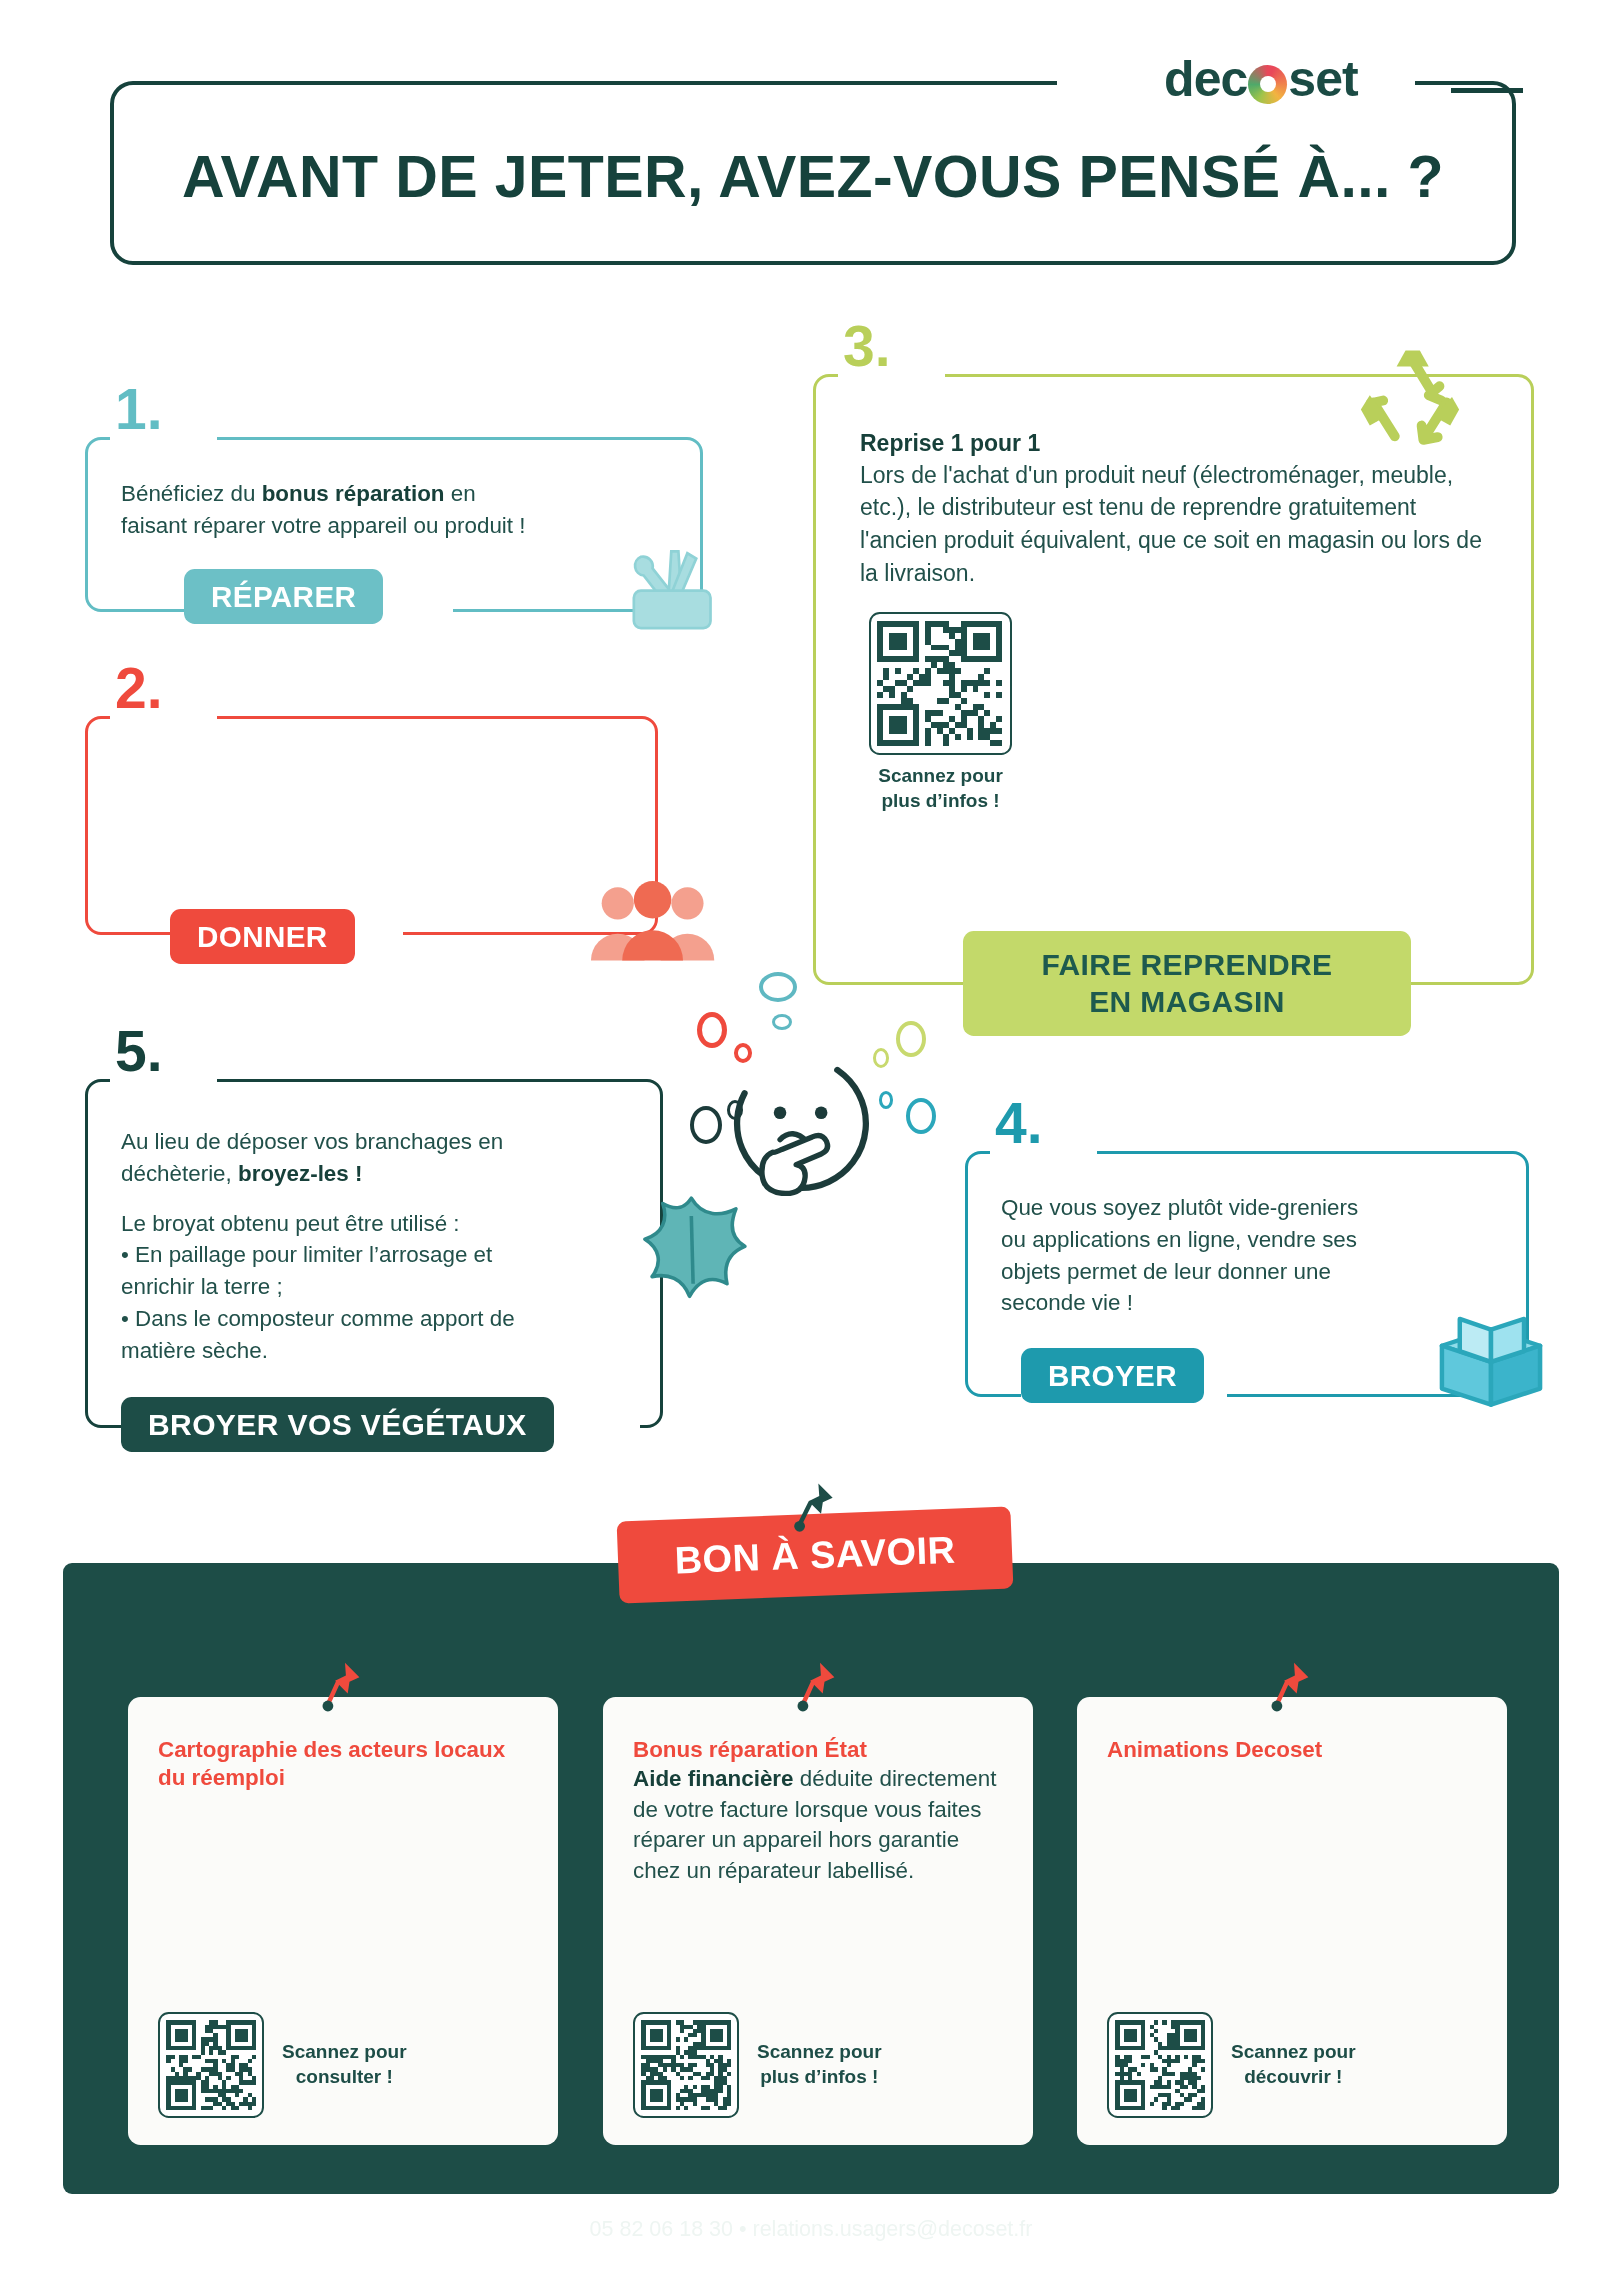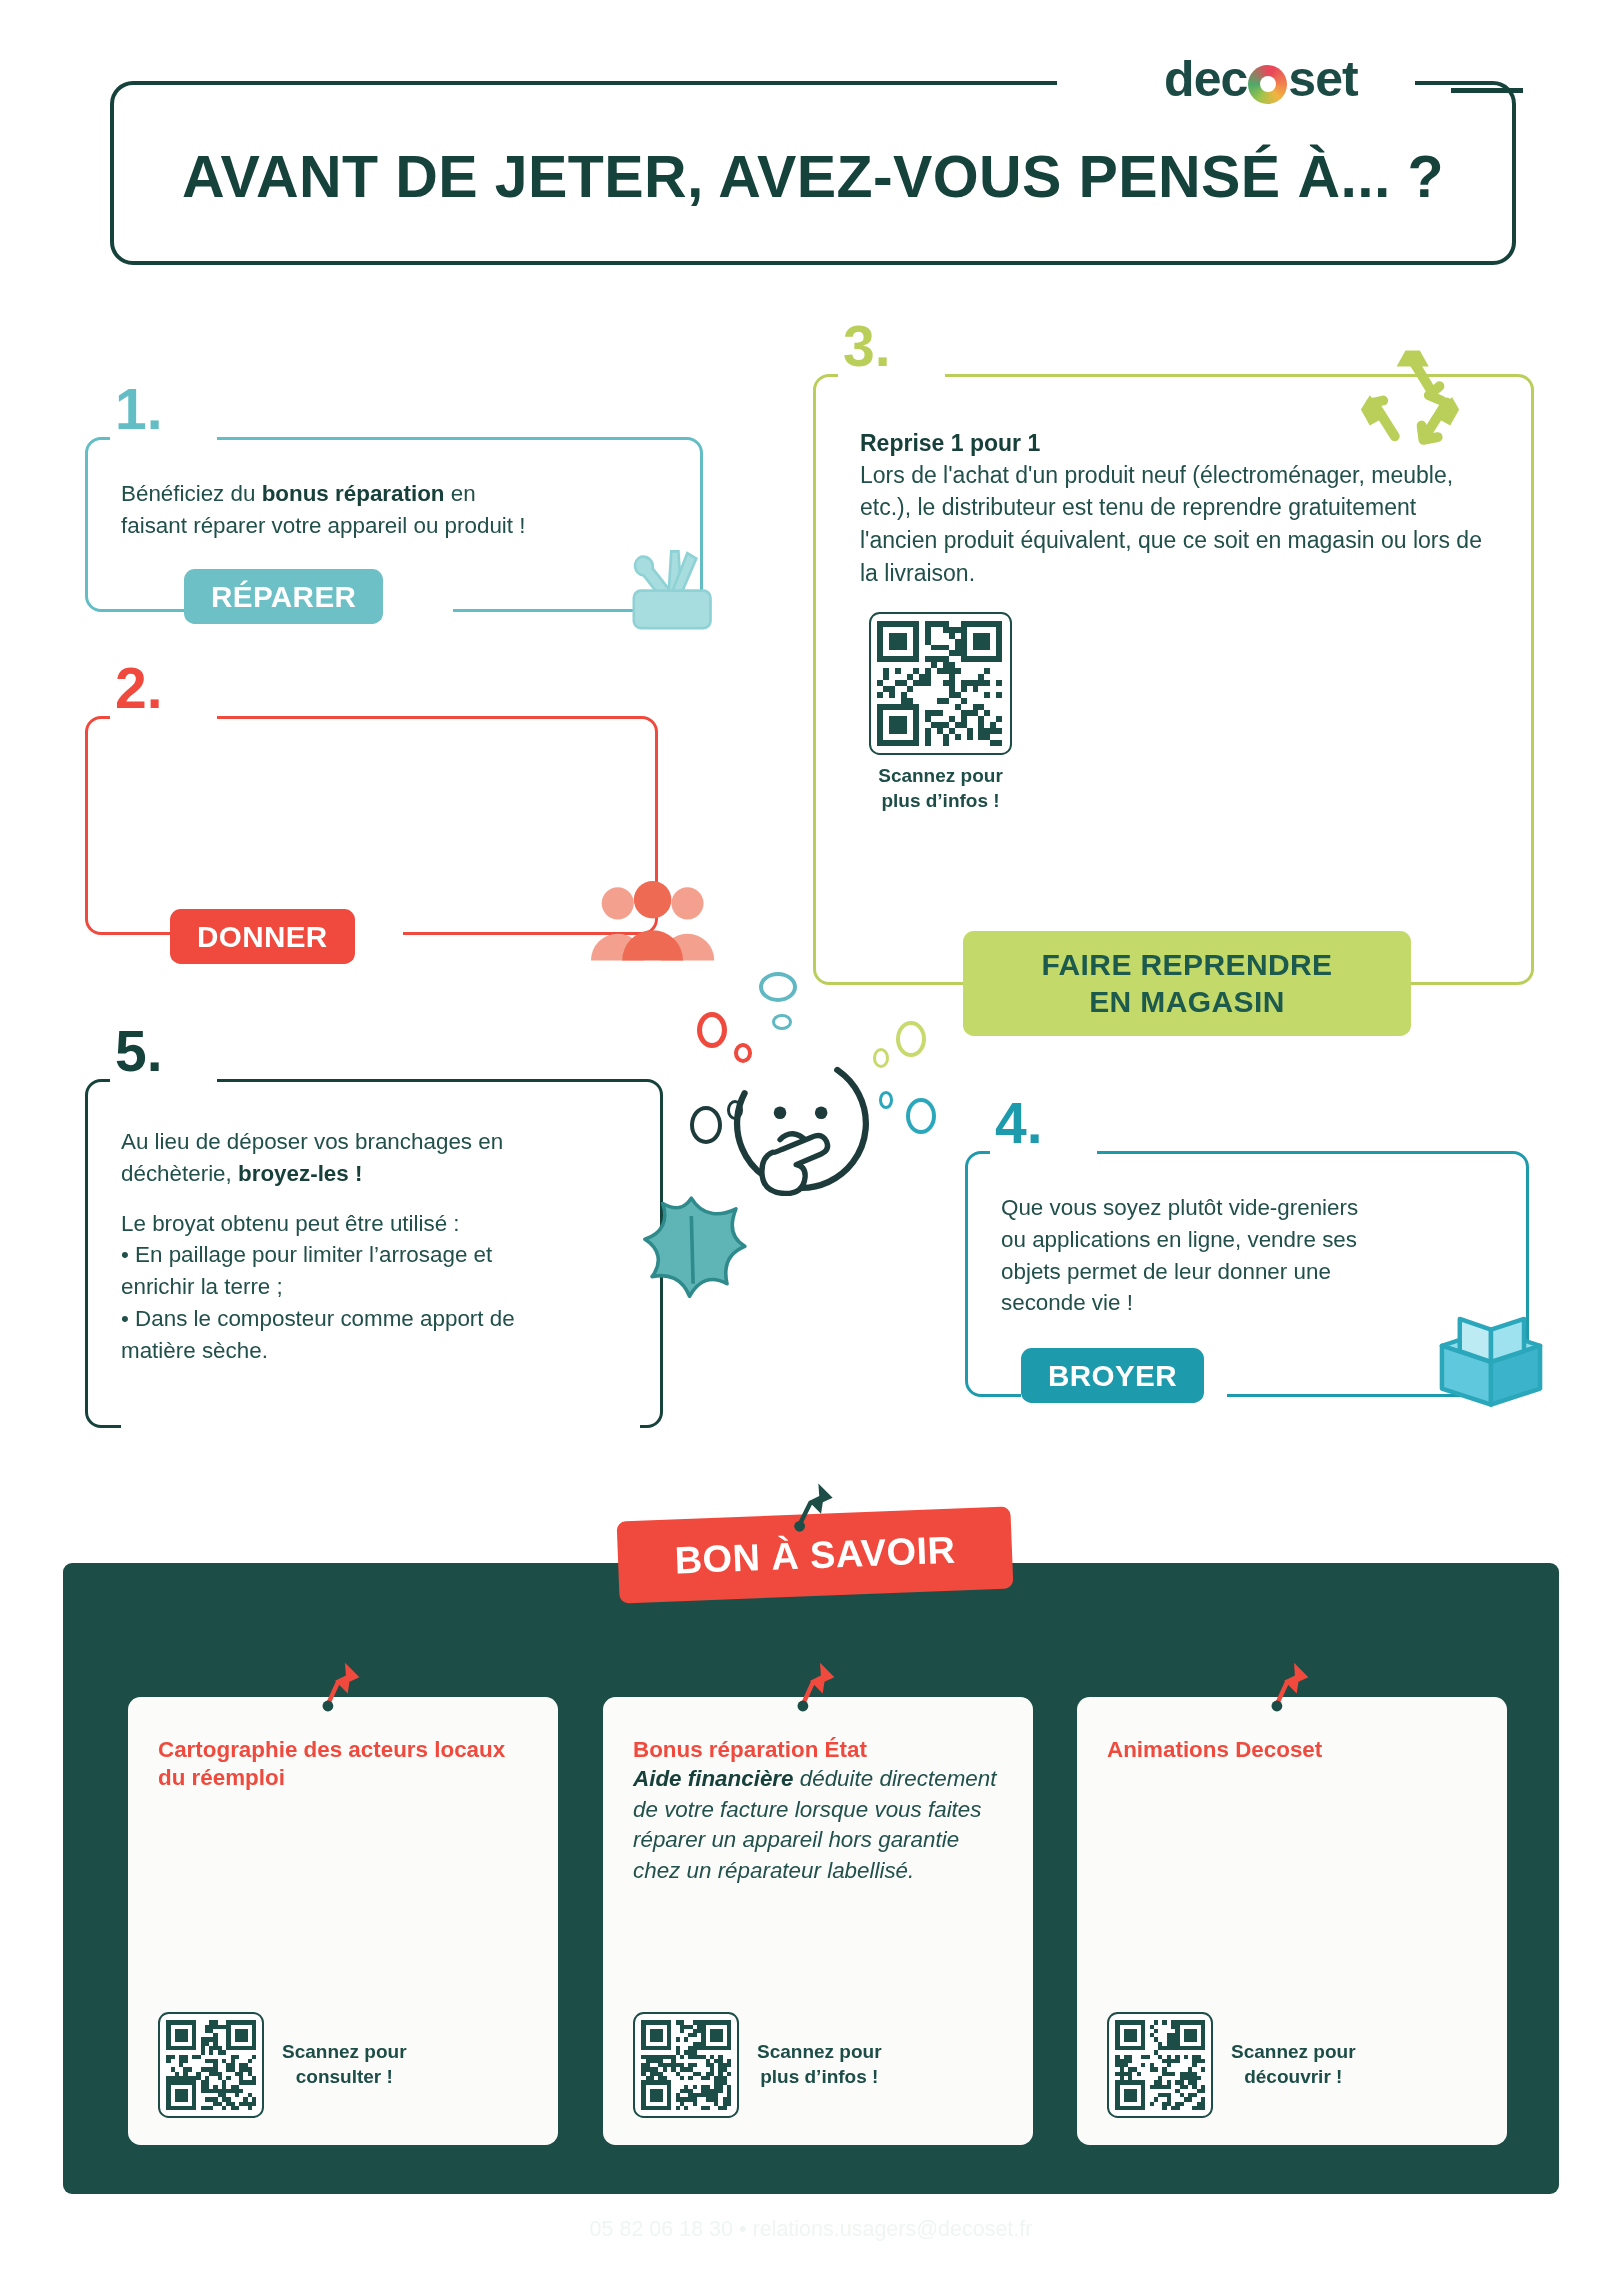--- a/index.html
+++ b/index.html
@@ -85,21 +85,21 @@
     position:absolute; left:618px; top:1514px; width:394px; height:82px;
     background:#ef4a3d; border-radius:9px; transform:rotate(-2.2deg);
     display:flex; align-items:center; justify-content:center;
     color:#fff; font-size:38px; font-weight:800; letter-spacing:0.4px;
   }
   .card{
     position:absolute; top:1697px; width:430px; height:448px;
     background:#fbfbf9; border-radius:12.5px; padding:39px 30px 18px 30px;
   }
   .card h4{ font-size:22.4px; font-weight:700; line-height:1.26; color:#ef4a3d; }
-  .card p{ font-size:22.4px; line-height:1.36; color:#22514b; font-weight:400;font-style:italic; }
+  .card p{ font-size:22.4px; line-height:1.36; color:#22514b; font-weight:400; }
   .card p b{ font-weight:700; color:#17403a; }
   .qrrow{ position:absolute; left:30px; bottom:27px; display:flex; align-items:center; gap:18px; }
   .qrcap{ font-size:19px; font-weight:700; line-height:1.3; color:#1d4d47; text-align:center; }
 
   
   .qr{ background:#fff; border:2.7px solid #1d4d47; border-radius:10.7px; padding:6.3px; }
   .qrgrid{ display:grid; }
   .qrgrid i{ display:block; }
 
   .footer{
@@ -661,20 +661,21 @@
       Au lieu de déposer vos branchages en<br>déchèterie, <b>broyez-les&nbsp;!</b>
       <div style="height:18px"></div>
       Le broyat obtenu peut être utilisé :<br>
       • En paillage pour limiter l’arrosage et<br>
       enrichir la terre ;<br>
       • Dans le composteur comme apport de<br>
       matière sèche.
     </div>
   </div>
   <div class="badge-mask" style="left:121px;top:1397px;width:519px;height:66px;"></div>
+  <div class="badge" style="left:121px;top:1397px;background:#1d4d47;font-size:30px;">BROYER VOS VÉGÉTAUX</div>
 
   <div class="icon" style="left:636px;top:1191px;width:116px;height:116px;">
     <svg viewBox="0 0 130 130" width="116" height="116">
       <path d="M62 8 C75 30 96 28 112 20 C104 40 108 54 122 62 C102 70 98 86 102 104 C84 94 70 100 60 118 C52 98 36 92 18 96 C30 80 26 64 10 54 C30 48 36 32 30 14 C44 22 54 20 62 8z" fill="#5fb5b6" stroke="#2f8a8c" stroke-width="4" stroke-linejoin="round"></path>
       <path d="M62 28 L64 104" stroke="#2f8a8c" stroke-width="4" fill="none"></path>
     </svg>
   </div>
 
   <div class="step c-blue" style="left:965px; top:1151px; width:564px; height:246px;">
     <div class="frame"></div>

